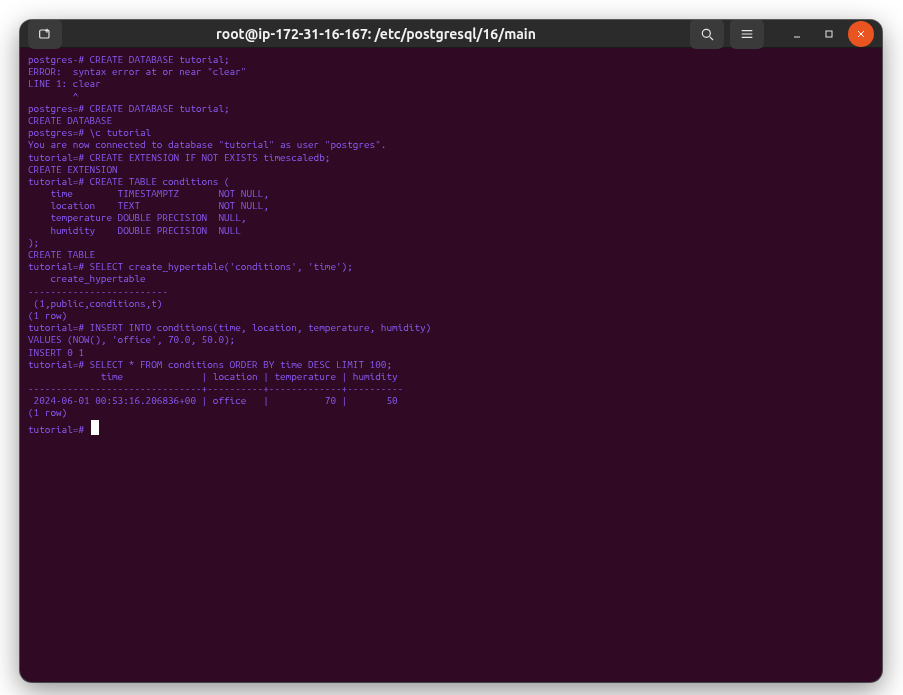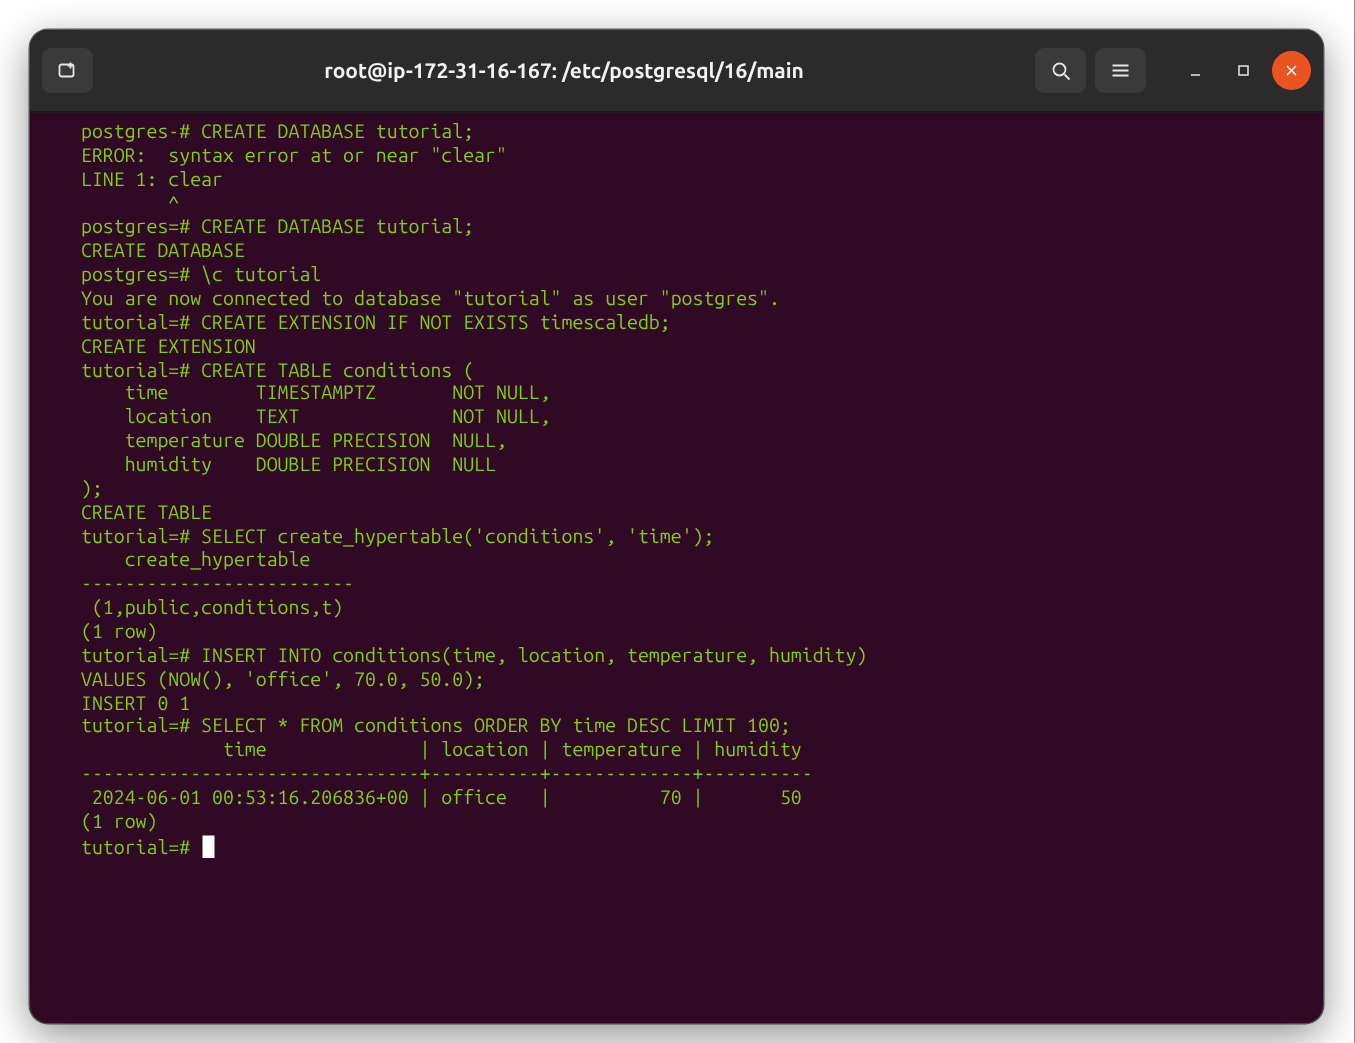--- a/index.html
+++ b/index.html
@@ -16,21 +16,21 @@
     width: 862px;
     height: 662px;
     background: #300a24;
     border-radius: 12px;
     overflow: hidden;
     box-shadow: 0 8px 28px rgba(0,0,0,0.45), 0 0 0 1px rgba(0,0,0,0.6);
     display: flex;
     flex-direction: column;
   }
   .titlebar {
-    height: 55px;
+    height: 28px;
     background: #2b2b2b;
     display: flex;
     align-items: center;
     padding: 0 8px;
     gap: 8px;
     color: #e6e6e6;
     font-family: Ubuntu, Cantarell, "Segoe UI", sans-serif;
     font-size: 14px;
     border-bottom: 1px solid #1a1a1a;
   }
@@ -51,27 +51,26 @@
     background: transparent;
   }
   .win-ctrl svg { width: 12px; height: 12px; stroke: #e6e6e6; fill: none; stroke-width: 2; }
   .win-close { background: #e95420; }
   .win-close svg { stroke: #ffffff; }
   .win-spacer { width: 8px; }
 
   .terminal {
     flex: 1;
     padding: 6px 8px 8px 8px;
-    color: #84cc16;
-    font-size: 13px;
+    color: #8b5cf6;
+    font-size: 10px;
     line-height: 1.22;
     white-space: pre;
     overflow: hidden;
     font-family: "Ubuntu Mono", "DejaVu Sans Mono", Consolas, monospace;
-    margin-left: 26px;
   }
   .terminal .line { white-space: pre; }
   .cursor {
     display: inline-block;
     width: 8px;
     height: 15px;
     background: #ffffff;
     vertical-align: text-bottom;
     margin-left: 1px;
   }

